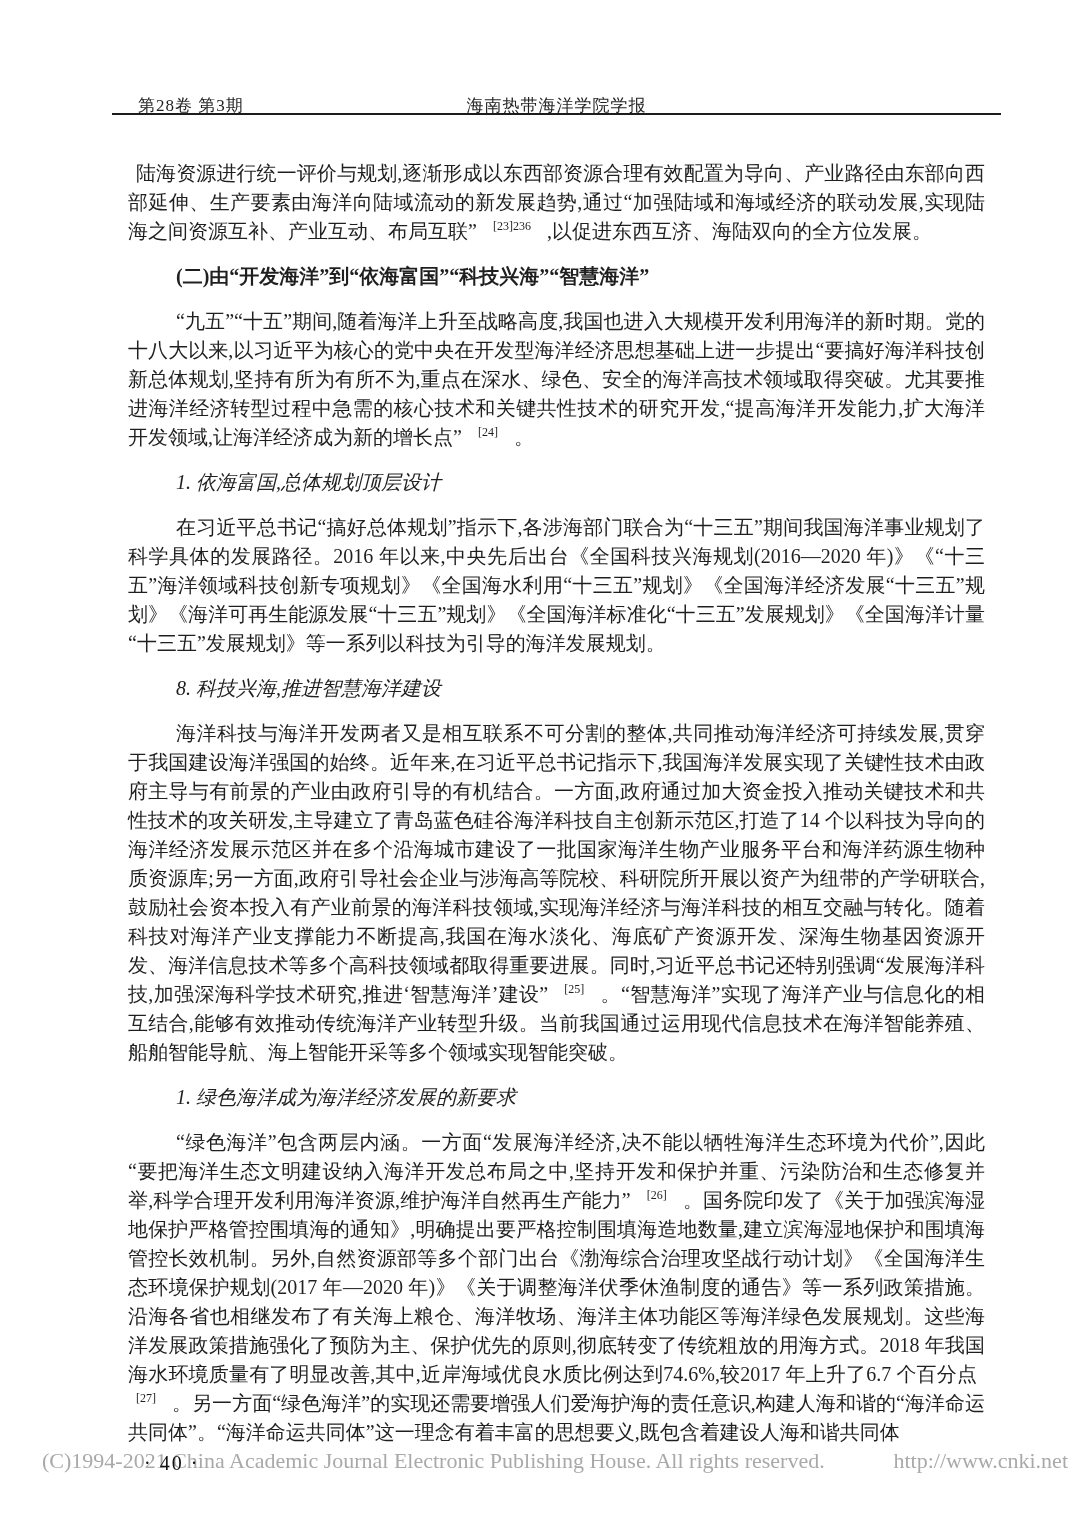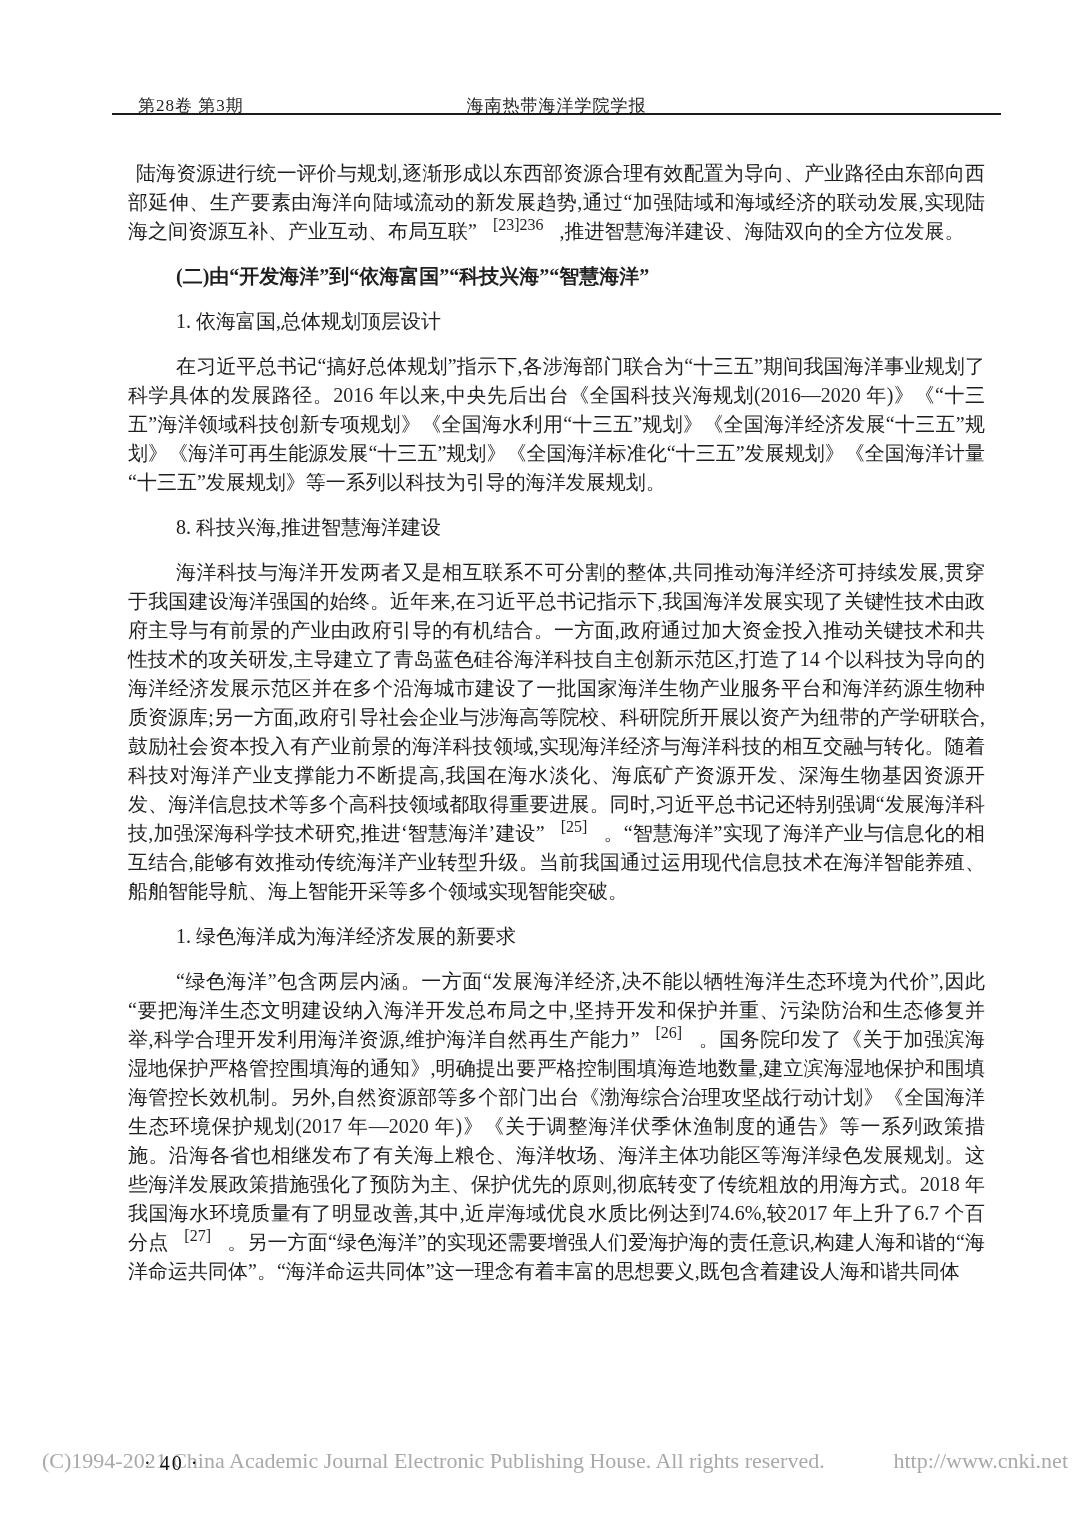--- a/index.html
+++ b/index.html
@@ -46,23 +46,23 @@
     left: 96px;
     width: 889px;
     font-size: 20px;
     line-height: 29px;
     text-align: justify;
     text-justify: inter-ideograph;
   }
   .para { text-indent: 2em; }
   .para.body-noindent { text-indent: 0; }
   .para.heading-bold { font-weight: bold; }
-  .para.heading-num { font-weight: normal; }
+  .para.heading-num { font-weight: normal; font-style: italic; }
   sup.cite {
-    font-size: 16px;
+    font-size: 12px;
     line-height: 0;
     vertical-align: super;
   }
   
   .footer {
     position: absolute;
     left: 0;
     top: 1418px;
     width: 1080px;
     height: 40px;
@@ -94,22 +94,23 @@
 <body>
 
 <div class="page">
 
   <div class="running-head">
     <span class="volume-issue">第28卷  第3期</span>
     <span class="journal-title">海南热带海洋学院学报</span>
   </div>
 
   <div class="article-body" id="article-body">
-      <p class="para body-noindent"><span>陆海资源进行统一评价与规划,逐渐形成以东西部资源合理有效配置为导向、产业路径由东部向西部延伸、生产要素由海洋向陆域流动的新发展趋势,通过“加强陆域和海域经济的联动发展,实现陆海之间资源互补、产业互动、布局互联”</span><sup class="cite">[23]236</sup><span>,推进智慧海洋建设、海陆双向的全方位发展。</span></p>
+      <p class="para body-noindent"><span>陆海资源进行统一评价与规划,逐渐形成以东西部资源合理有效配置为导向、产业路径由东部向西部延伸、生产要素由海洋向陆域流动的新发展趋势,通过“加强陆域和海域经济的联动发展,实现陆海之间资源互补、产业互动、布局互联”</span><sup class="cite">[23]236</sup><span>,以促进东西互济、海陆双向的全方位发展。</span></p>
       <p class="para heading-bold"><span>(二)由“开发海洋”到“依海富国”“科技兴海”“智慧海洋”</span></p>
+      <p class="para body"><span>“九五”“十五”期间,随着海洋上升至战略高度,我国也进入大规模开发利用海洋的新时期。党的十八大以来,以习近平为核心的党中央在开发型海洋经济思想基础上进一步提出“要搞好海洋科技创新总体规划,坚持有所为有所不为,重点在深水、绿色、安全的海洋高技术领域取得突破。尤其要推进海洋经济转型过程中急需的核心技术和关键共性技术的研究开发,“提高海洋开发能力,扩大海洋开发领域,让海洋经济成为新的增长点”</span><sup class="cite">[24]</sup><span>。</span></p>
       <p class="para heading-num"><span>1. 依海富国,总体规划顶层设计</span></p>
       <p class="para body"><span>在习近平总书记“搞好总体规划”指示下,各涉海部门联合为“十三五”期间我国海洋事业规划了科学具体的发展路径。2016 年以来,中央先后出台《全国科技兴海规划(2016—2020 年)》《“十三五”海洋领域科技创新专项规划》《全国海水利用“十三五”规划》《全国海洋经济发展“十三五”规划》《海洋可再生能源发展“十三五”规划》《全国海洋标准化“十三五”发展规划》《全国海洋计量“十三五”发展规划》等一系列以科技为引导的海洋发展规划。</span></p>
       <p class="para heading-num"><span>8. 科技兴海,推进智慧海洋建设</span></p>
       <p class="para body"><span>海洋科技与海洋开发两者又是相互联系不可分割的整体,共同推动海洋经济可持续发展,贯穿于我国建设海洋强国的始终。近年来,在习近平总书记指示下,我国海洋发展实现了关键性技术由政府主导与有前景的产业由政府引导的有机结合。一方面,政府通过加大资金投入推动关键技术和共性技术的攻关研发,主导建立了青岛蓝色硅谷海洋科技自主创新示范区,打造了14 个以科技为导向的海洋经济发展示范区并在多个沿海城市建设了一批国家海洋生物产业服务平台和海洋药源生物种质资源库;另一方面,政府引导社会企业与涉海高等院校、科研院所开展以资产为纽带的产学研联合,鼓励社会资本投入有产业前景的海洋科技领域,实现海洋经济与海洋科技的相互交融与转化。随着科技对海洋产业支撑能力不断提高,我国在海水淡化、海底矿产资源开发、深海生物基因资源开发、海洋信息技术等多个高科技领域都取得重要进展。同时,习近平总书记还特别强调“发展海洋科技,加强深海科学技术研究,推进‘智慧海洋’建设”</span><sup class="cite">[25]</sup><span>。“智慧海洋”实现了海洋产业与信息化的相互结合,能够有效推动传统海洋产业转型升级。当前我国通过运用现代信息技术在海洋智能养殖、船舶智能导航、海上智能开采等多个领域实现智能突破。</span></p>
       <p class="para heading-num"><span>1. 绿色海洋成为海洋经济发展的新要求</span></p>
       <p class="para body"><span>“绿色海洋”包含两层内涵。一方面“发展海洋经济,决不能以牺牲海洋生态环境为代价”,因此“要把海洋生态文明建设纳入海洋开发总布局之中,坚持开发和保护并重、污染防治和生态修复并举,科学合理开发利用海洋资源,维护海洋自然再生产能力”</span><sup class="cite">[26]</sup><span>。国务院印发了《关于加强滨海湿地保护严格管控围填海的通知》,明确提出要严格控制围填海造地数量,建立滨海湿地保护和围填海管控长效机制。另外,自然资源部等多个部门出台《渤海综合治理攻坚战行动计划》《全国海洋生态环境保护规划(2017 年—2020 年)》《关于调整海洋伏季休渔制度的通告》等一系列政策措施。沿海各省也相继发布了有关海上粮仓、海洋牧场、海洋主体功能区等海洋绿色发展规划。这些海洋发展政策措施强化了预防为主、保护优先的原则,彻底转变了传统粗放的用海方式。2018 年我国海水环境质量有了明显改善,其中,近岸海域优良水质比例达到74.6%,较2017 年上升了6.7 个百分点</span><sup class="cite">[27]</sup><span>。另一方面“绿色海洋”的实现还需要增强人们爱海护海的责任意识,构建人海和谐的“海洋命运共同体”。“海洋命运共同体”这一理念有着丰富的思想要义,既包含着建设人海和谐共同体</span></p>
     </div>
 
   <div class="footer">
     <span class="watermark-left">(C)1994-2021 China Academic Journal Electronic Publishing House. All rights reserved.</span>

